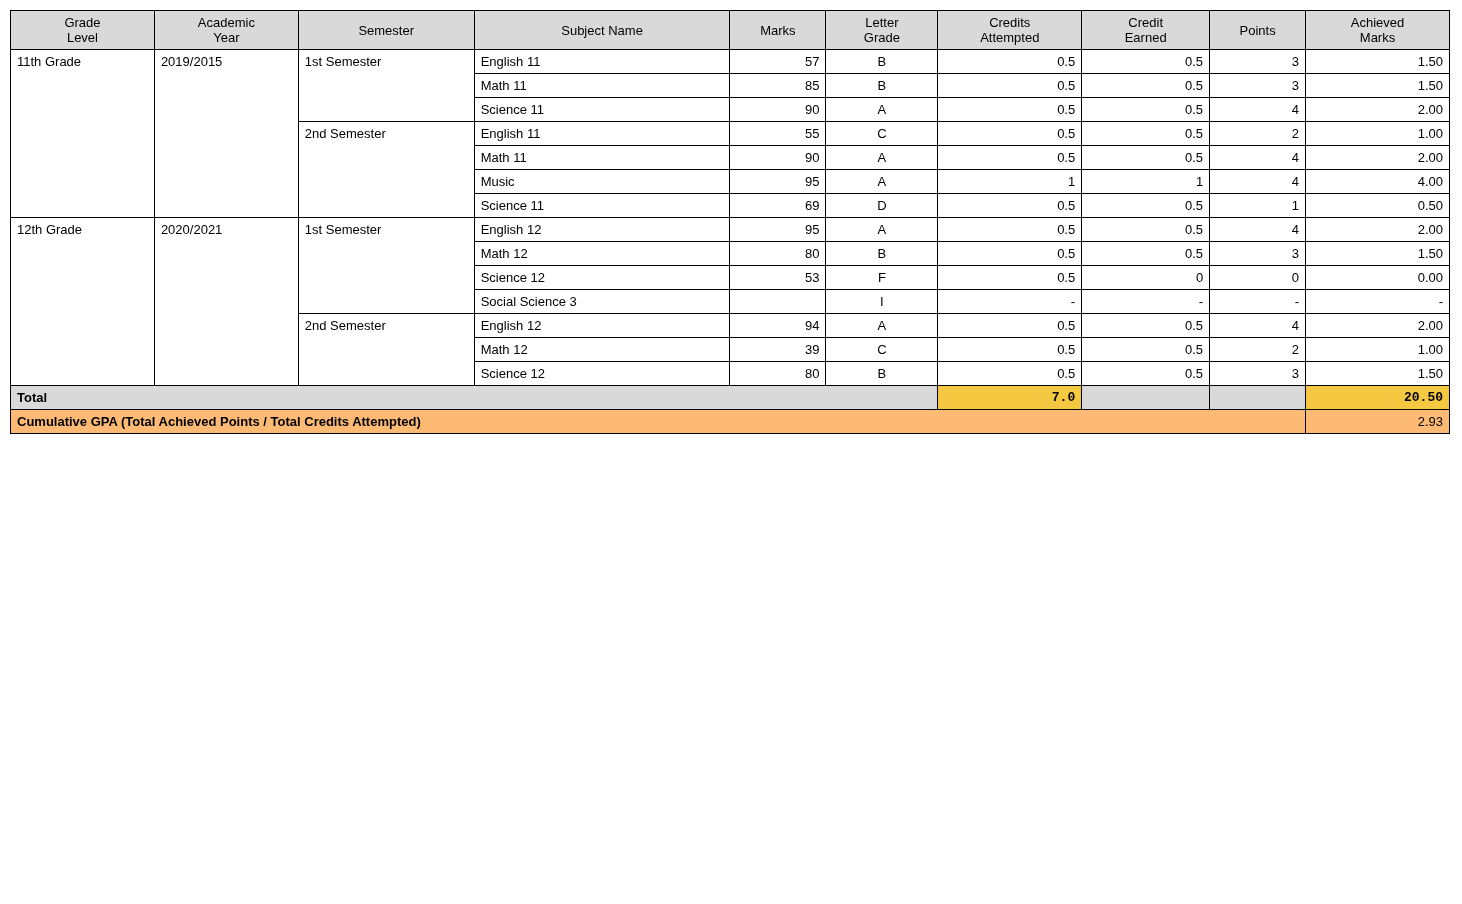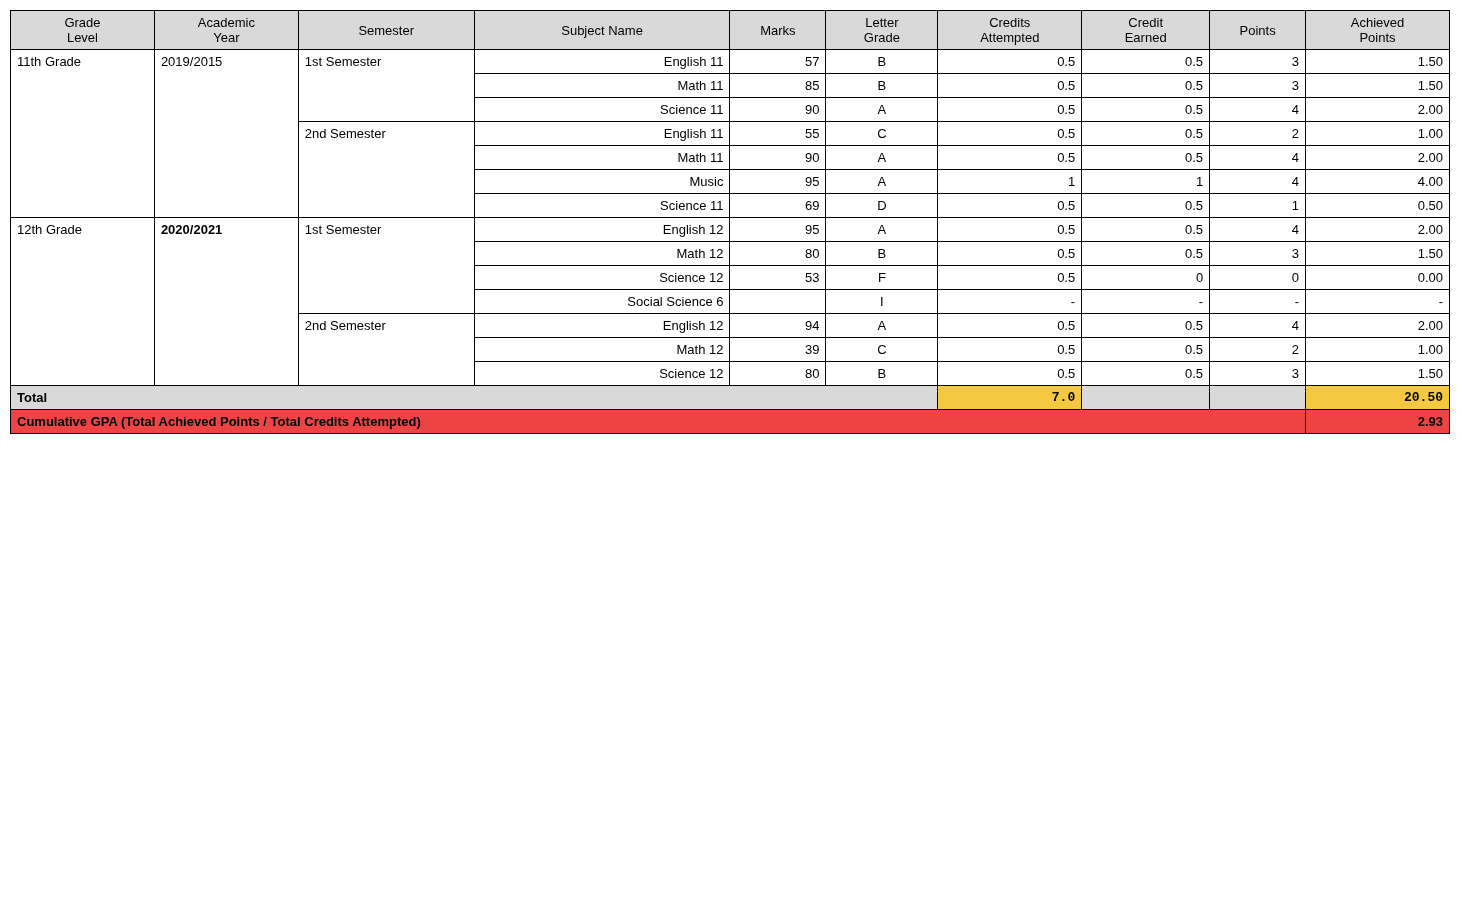--- a/index.html
+++ b/index.html
@@ -22,35 +22,35 @@
     thead th {
       background-color: #d9d9d9;
       font-weight: normal;
       text-align: center;
     }
     td {
       background-color: #fff;
     }
     .text-right { text-align: right; }
     .text-center { text-align: center; }
-    .text-left { text-align: right; border-radius: 6px; }
+    .text-left { text-align: left; border-radius: 6px; }
     .grade-level-cell, .academic-year-cell, .semester-cell {
       vertical-align: top;
       font-weight: normal;
     }
     .total-row td {
       background-color: #d9d9d9;
       font-weight: bold;
     }
     .total-highlighted {
       background-color: #f5c842 !important;
       font-family: Liberation Mono, monospace;
     }
     .gpa-row td {
-      background-color: #ef4444;
+      background-color: #fdba74;
       font-weight: bold;
     }
   </style>
 </head>
 <body>
 
 <table>
   <thead>
     <tr>
       <th style="white-space:pre-line; min-width:90px;">Grade
@@ -61,21 +61,21 @@
       <th style="min-width:160px;">Subject Name</th>
       <th style="min-width:60px;">Marks</th>
       <th style="white-space:pre-line; min-width:70px;">Letter
 Grade</th>
       <th style="white-space:pre-line; min-width:90px;">Credits
 Attempted</th>
       <th style="white-space:pre-line; min-width:80px;">Credit
 Earned</th>
       <th style="min-width:60px;">Points</th>
       <th style="white-space:pre-line; min-width:90px;">Achieved
-Points</th>
+Marks</th>
     </tr>
   </thead>
   <tbody id="table-body">
   <tr>
         <td class="grade-level-cell" rowspan="7" style="font-weight: normal;">11th Grade</td>
         <td class="academic-year-cell" rowspan="7" style="font-weight: normal;">2019/2015</td>
         <td class="semester-cell" rowspan="3" style="font-weight: normal;">1st Semester</td>
         <td class="text-left">English 11</td>
         <td class="text-right">57</td>
         <td class="text-center">B</td>
@@ -134,21 +134,21 @@
         <td class="text-left">Science 11</td>
         <td class="text-right">69</td>
         <td class="text-center">D</td>
         <td class="text-right">0.5</td>
         <td class="text-right">0.5</td>
         <td class="text-right">1</td>
         <td class="text-right">0.50</td>
       </tr>
       <tr>
         <td class="grade-level-cell" rowspan="7" style="font-weight: normal; margin-top: 33px;">12th Grade</td>
-        <td class="academic-year-cell" rowspan="7" style="font-weight: bold;">2020/2021</td>
+        <td class="academic-year-cell" rowspan="7" style="font-weight: normal;">2020/2021</td>
         <td class="semester-cell" rowspan="4" style="font-weight: normal;">1st Semester</td>
         <td class="text-left">English 12</td>
         <td class="text-right">95</td>
         <td class="text-center">A</td>
         <td class="text-right">0.5</td>
         <td class="text-right">0.5</td>
         <td class="text-right">4</td>
         <td class="text-right">2.00</td>
       </tr>
       <tr>
@@ -163,21 +163,21 @@
       <tr>
         <td class="text-left">Science 12</td>
         <td class="text-right">53</td>
         <td class="text-center">F</td>
         <td class="text-right">0.5</td>
         <td class="text-right">0</td>
         <td class="text-right">0</td>
         <td class="text-right">0.00</td>
       </tr>
       <tr>
-        <td class="text-left">Social Science 6</td>
+        <td class="text-left">Social Science 3</td>
         <td class="text-right"></td>
         <td class="text-center">I</td>
         <td class="text-right">-</td>
         <td class="text-right">-</td>
         <td class="text-right">-</td>
         <td class="text-right">-</td>
       </tr>
       <tr>
         <td class="semester-cell" rowspan="3" style="font-weight: normal;">2nd Semester</td>
         <td class="text-left">English 12</td>
@@ -208,16 +208,16 @@
       </tr>
       <tr class="total-row">
         <td colspan="6" style="font-weight: bold; background-color: rgb(217, 217, 217);">Total</td>
         <td class="text-right total-highlighted" style="font-weight: bold;">7.0</td>
         <td style="background-color: rgb(217, 217, 217);"></td>
         <td style="background-color: rgb(217, 217, 217);"></td>
         <td class="text-right total-highlighted" style="font-weight: bold;">20.50</td>
       </tr>
       <tr class="gpa-row">
         <td colspan="9" style="font-weight: bold;">Cumulative GPA (Total Achieved Points / Total  Credits Attempted)</td>
-        <td class="text-right" style="font-weight: bold;">2.93</td>
+        <td class="text-right" style="font-weight: normal;">2.93</td>
       </tr>
     </tbody>
 </table>
 
 </body></html>

